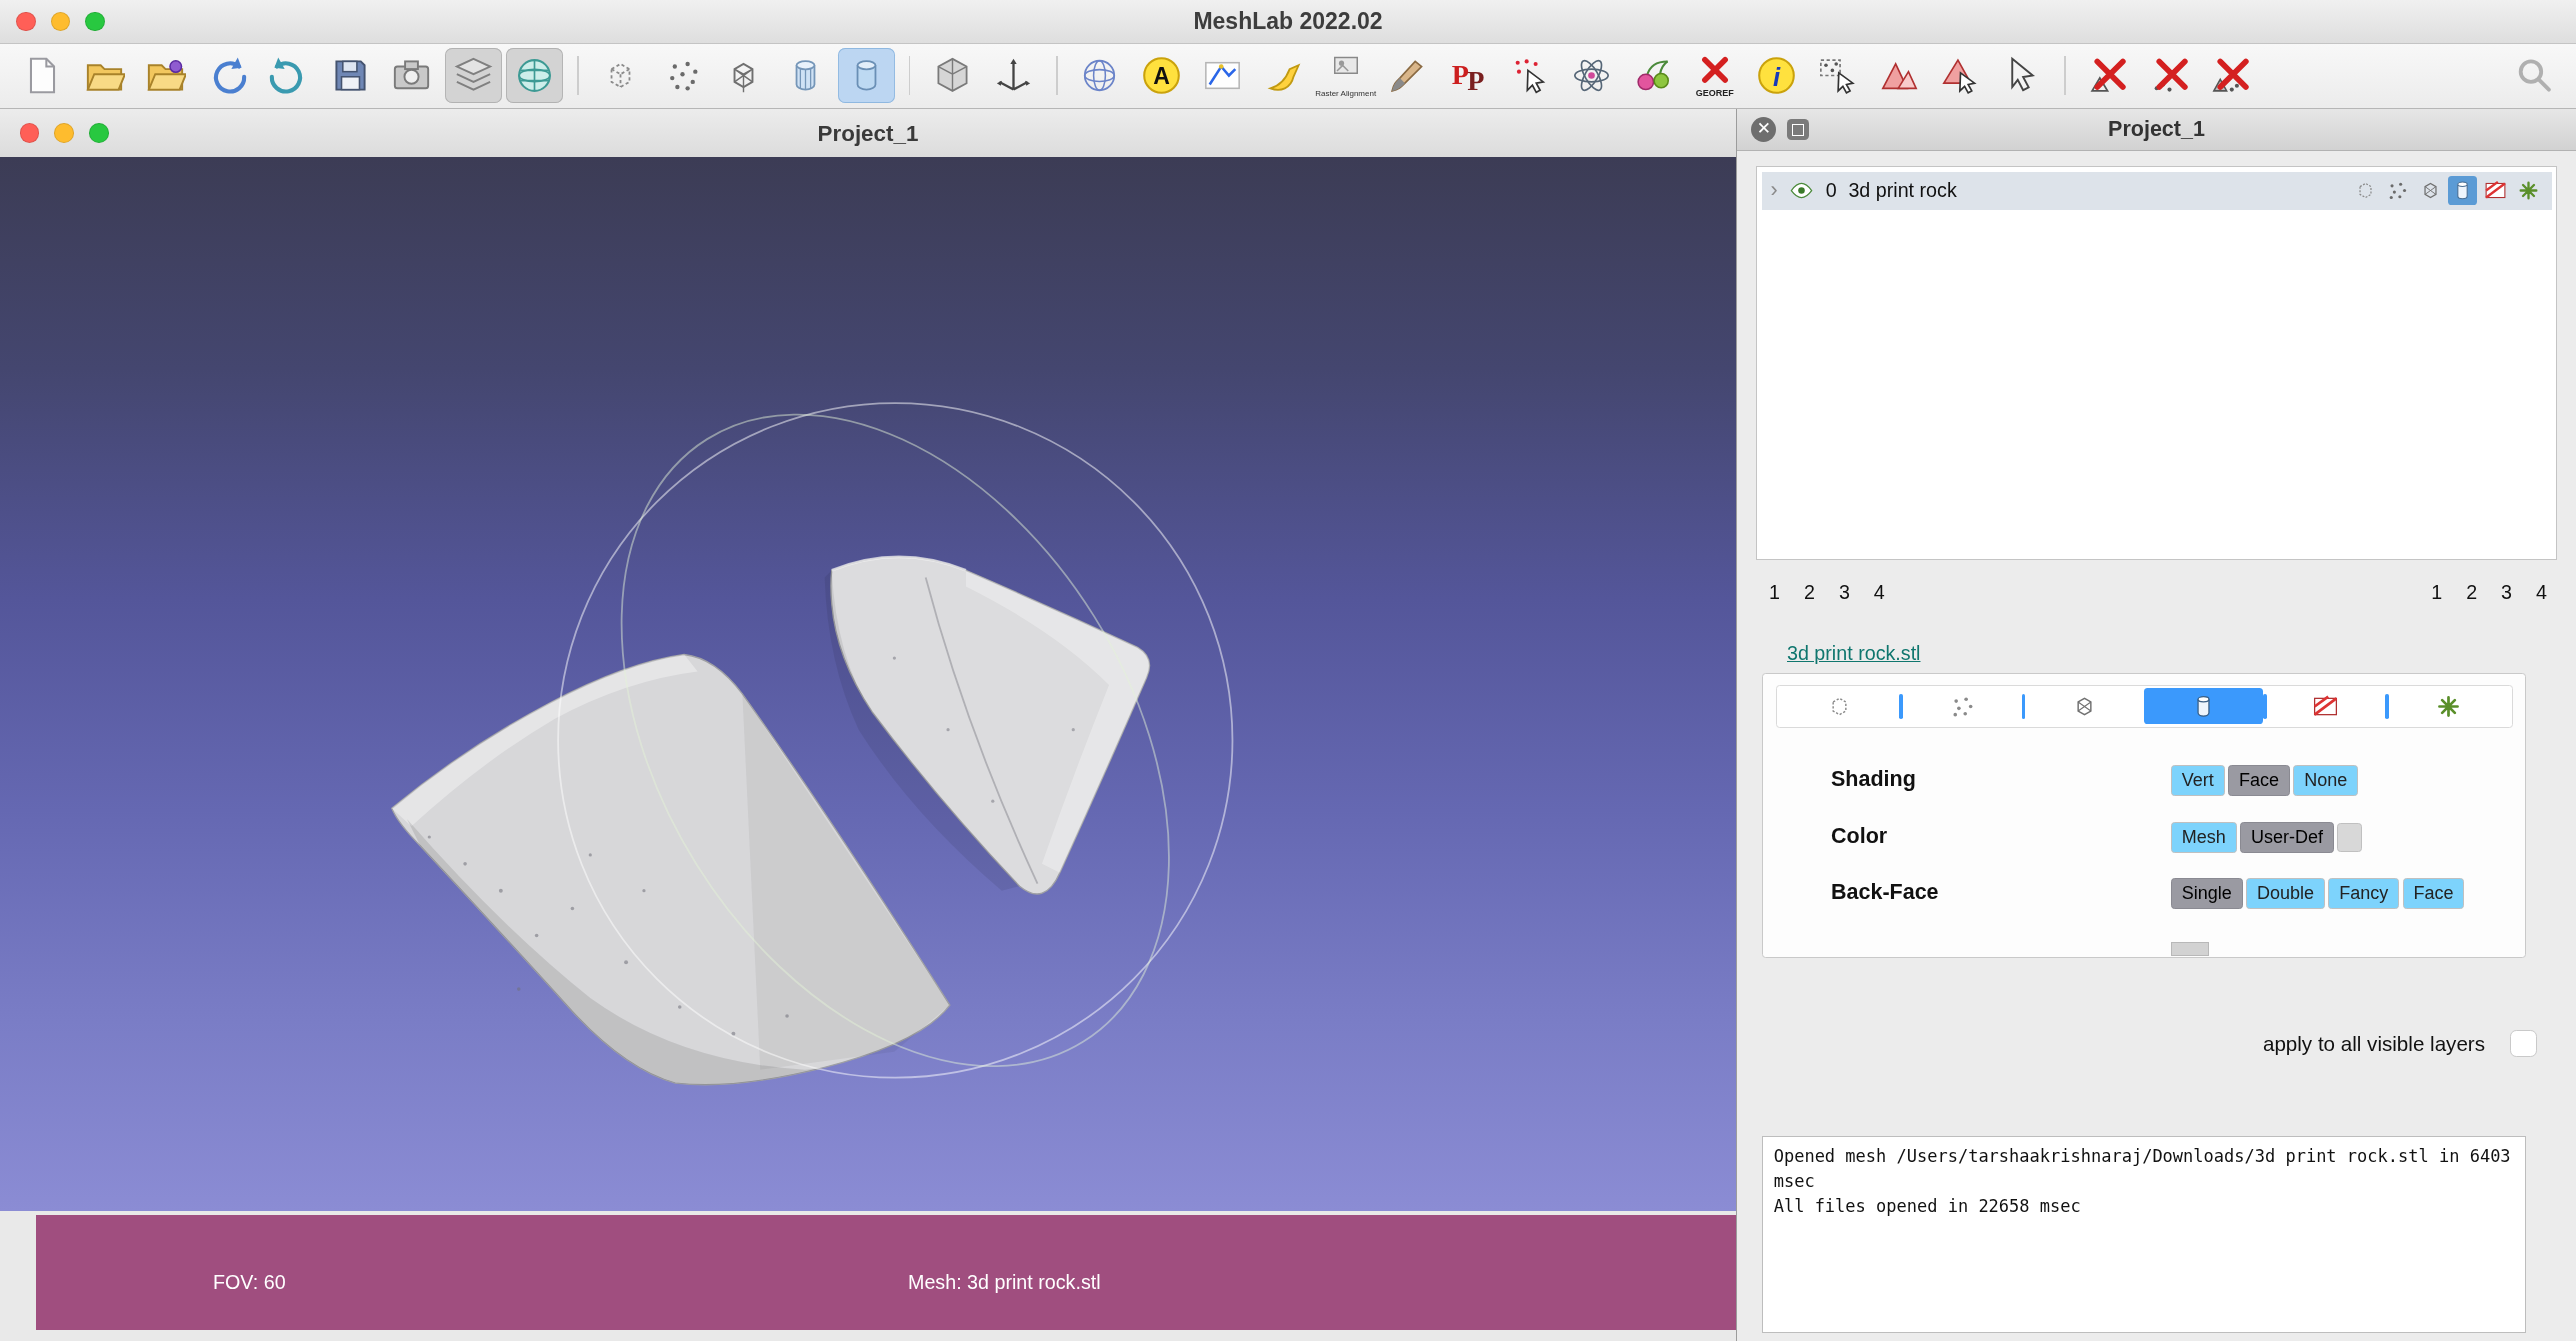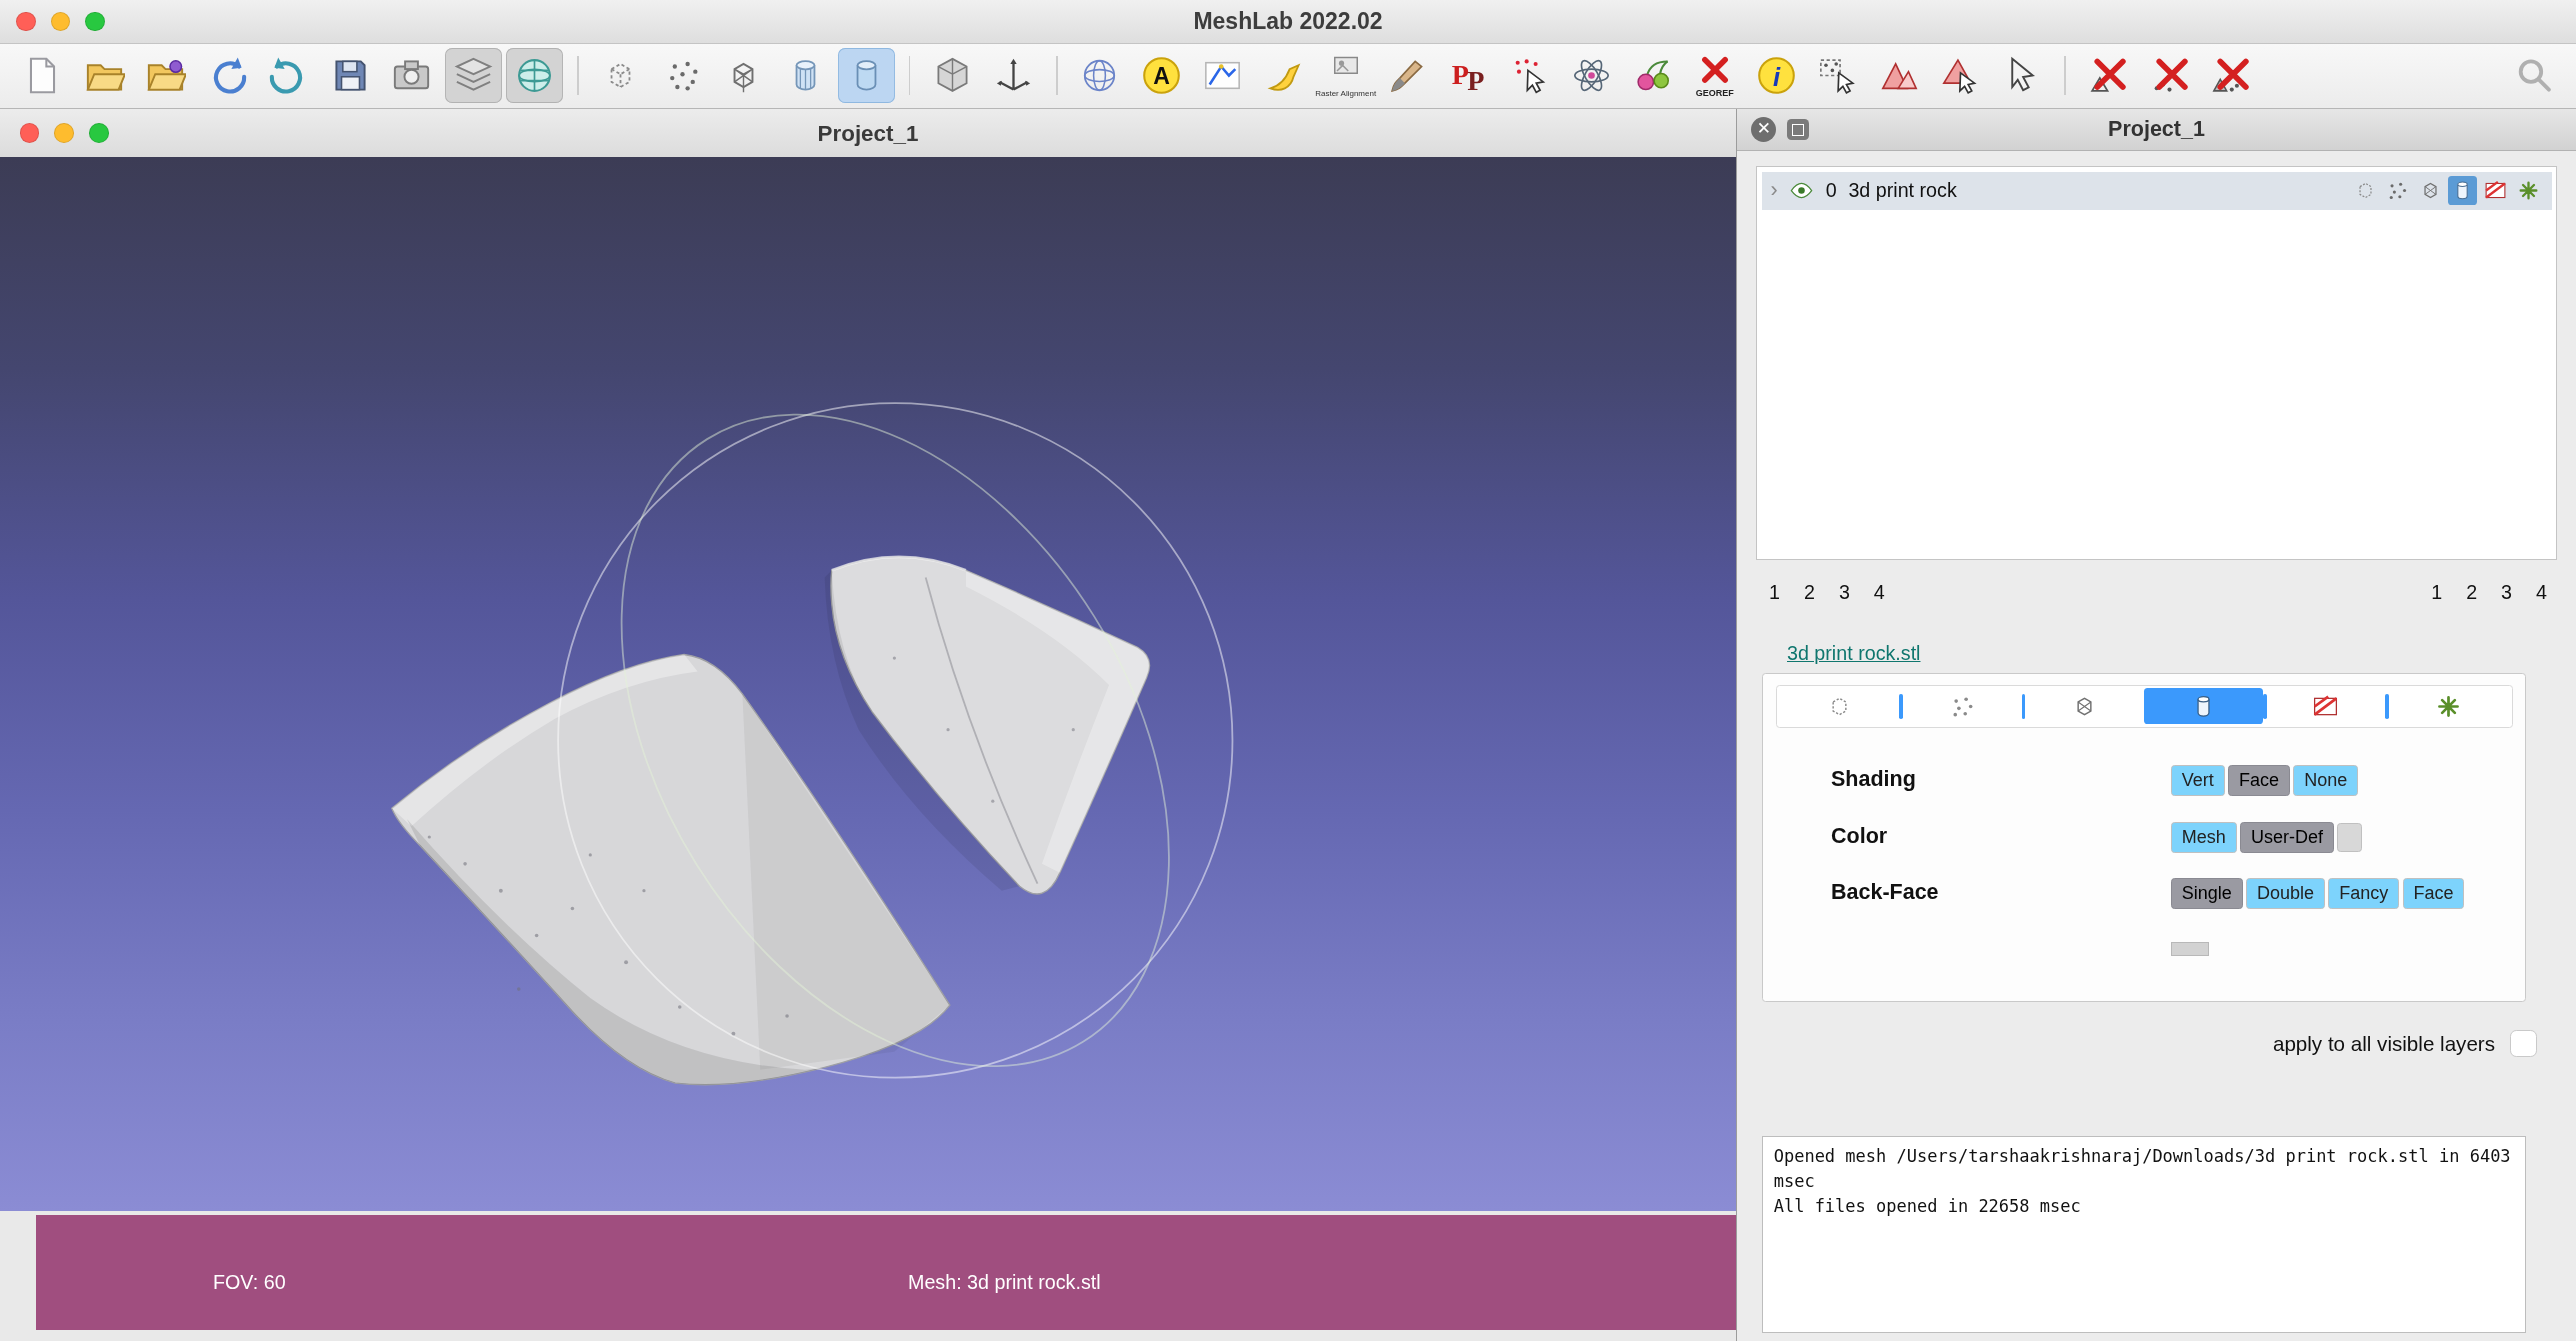--- a/index.html
+++ b/index.html
@@ -54,34 +54,34 @@
   .rowicons{margin-left:auto;display:flex;gap:3.6px;align-items:center;}
   .mi{width:29px;height:29px;display:flex;align-items:center;justify-content:center;border-radius:3.6px;}
   .mi svg{width:25px;height:25px;}
   .mi.blue{background:#5b9bd5;}
   .numrow{position:absolute;display:flex;gap:24px;font-size:19.7px;color:#111;top:472px;}
   .numrow.left{left:32px;}
   .numrow.right{right:29px;}
   .meshlabel{position:absolute;left:50px;top:533px;font-size:19.7px;color:#0f766e;text-decoration:underline;}
 
   
-  .card{position:absolute;left:25px;top:564px;width:764px;height:329px;background:#fdfdfd;border:0.9px solid #c9c9c9;border-radius:3.6px;box-sizing:border-box;}
+  .card{position:absolute;left:25px;top:564px;width:764px;height:285px;background:#fdfdfd;border:0.9px solid #c9c9c9;border-radius:3.6px;box-sizing:border-box;}
   .tabs{position:absolute;left:12.5px;top:10.7px;right:12.5px;height:41px;background:#fff;border:0.9px solid #dadada;border-radius:3.6px;display:flex;align-items:center;padding:0 3.6px;}
   .tab{flex:1;height:36px;display:flex;align-items:center;justify-content:center;border-radius:3.6px;}
   .tab svg{width:29px;height:29px;}
   .tab.selected{background:#3b99fc;}
   .tabsep{width:3.6px;height:25px;background:#3b99fc;border-radius:1.8px;flex:0 0 auto;}
   .prow-label{position:absolute;left:68px;font-size:21.5px;font-weight:bold;color:#111;}
   .seg{position:absolute;left:408px;display:flex;gap:3.6px;align-items:center;}
   .seg .sbtn{font-size:18px;padding:3.6px 9.8px;background:#7dd3fc;border:0.9px solid #c0c0c0;border-radius:3.6px;color:#222;font-family:inherit;line-height:21.5px;}
   .seg .sbtn.sel{background:#9a9aa2;color:#000000;border-color:#8a8a92;}
   .mini-swatch{width:25px;height:29px;background:#d8d8d8;border:0.9px solid #c0c0c0;border-radius:3.6px;box-sizing:border-box;}
   .user-swatch{position:absolute;left:408px;top:268px;width:38px;height:14.3px;background:#d2d2d2;border:0.9px solid #b8b8b8;box-sizing:border-box;}
 
-  .applyrow{position:absolute;top:921px;right:39px;display:flex;align-items:center;gap:15px;font-size:20.6px;color:#111;}
+  .applyrow{position:absolute;top:921px;right:39px;display:flex;align-items:center;gap:25px;font-size:20.6px;color:#111;}
   .chk{width:27px;height:27px;background:#fff;border:0.9px solid #c9c9c9;border-radius:6.3px;box-sizing:border-box;}
 
   .log{position:absolute;left:25px;top:1027px;width:764px;height:197px;background:#fff;border:0.9px solid #bdbdbd;box-sizing:border-box;padding:7.2px 10.7px;font-family:"DejaVu Sans Mono",monospace;font-size:17px;line-height:25px;color:#111;overflow:hidden;}
   .log div{word-wrap:break-word;}
 </style>
 </head>
 <body>
 
 <div class="app">
 

